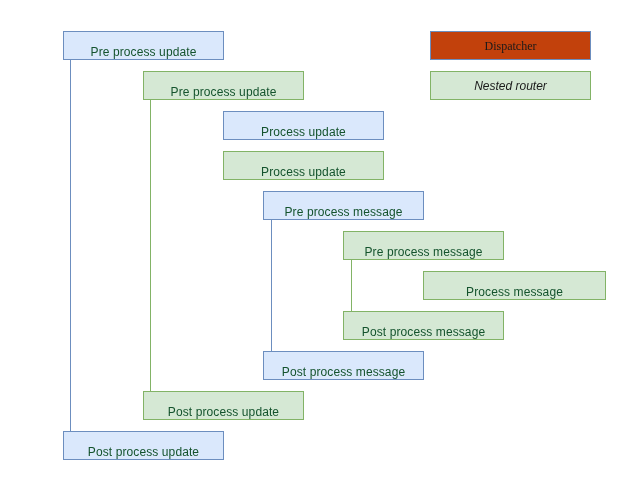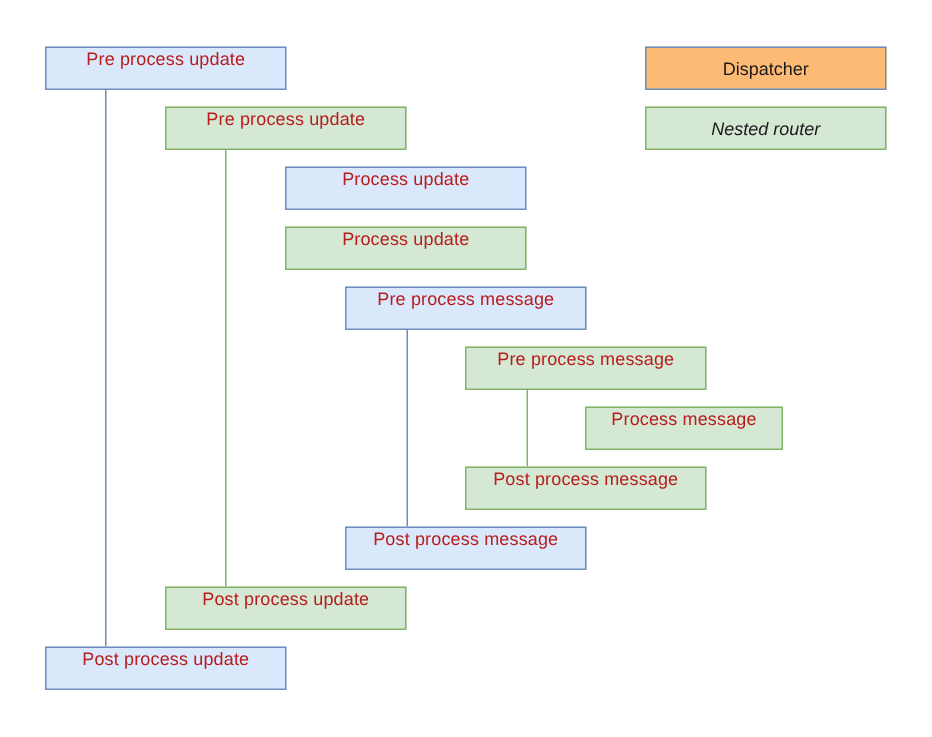--- a/index.html
+++ b/index.html
@@ -18,31 +18,32 @@
     position: absolute;
     left: 0;
     top: 0;
     width: 621px;
     height: 491px;
   }
   .node {
     position: absolute;
     box-sizing: border-box;
     display: flex;
-    align-items: flex-start;
+    align-items: flex-end;
     justify-content: center;
     font-family: "Liberation Sans", sans-serif;
     font-size: 12px;
     line-height: 14px;
-    color: #b91c1c;
+    color: #14532d;
     border-width: 1px;
     border-style: solid;
     text-align: center;
     white-space: nowrap;
     letter-spacing: 0.1px;
+    margin-left: 33px;
   }
   .node.dispatcher {
     background: #dae8fc;
     border-color: #6c8ebf;
   }
   .node.router {
     background: #d5e8d4;
     border-color: #82b366;
   }
   .edge {
@@ -58,22 +59,23 @@
     justify-content: center;
     font-family: "Liberation Sans", sans-serif;
     font-size: 12px;
     line-height: 14px;
     color: #1a1a1a;
     border-width: 1px;
     border-style: solid;
     white-space: nowrap;
   }
   .legend-node.dispatcher {
-    background: #fdba74;
+    background: #c2410c;
     border-color: #6c8ebf;
+    font-family: Liberation Serif, serif;
   }
   .legend-node.router {
     background: #d5e8d4;
     border-color: #82b366;
     font-style: italic;
   }
 </style>
 </head>
 <body>
 
@@ -93,21 +95,21 @@
     </div>
     <div class="node router" style="left: 190px; top: 151px; width: 161px; height: 29px;">
       <span>Process update</span>
     </div>
     <div class="node dispatcher" style="left: 230px; top: 191px; width: 161px; height: 29px;">
       <span>Pre process message</span>
     </div>
     <div class="node router" style="left: 310px; top: 231px; width: 161px; height: 29px;">
       <span>Pre process message</span>
     </div>
-    <div class="node router" style="left: 390px; top: 271px; width: 132px; height: 29px;">
+    <div class="node router" style="left: 390px; top: 271px; width: 183px; height: 29px;">
       <span>Process message</span>
     </div>
     <div class="node router" style="left: 310px; top: 311px; width: 161px; height: 29px;">
       <span>Post process message</span>
     </div>
     <div class="node dispatcher" style="left: 230px; top: 351px; width: 161px; height: 29px;">
       <span>Post process message</span>
     </div>
     <div class="node router" style="left: 110px; top: 391px; width: 161px; height: 29px;">
       <span>Post process update</span>

